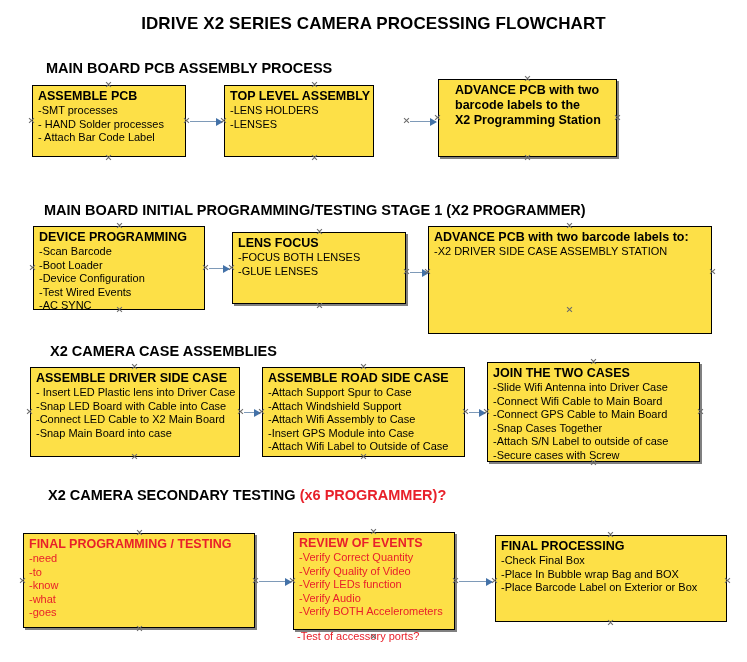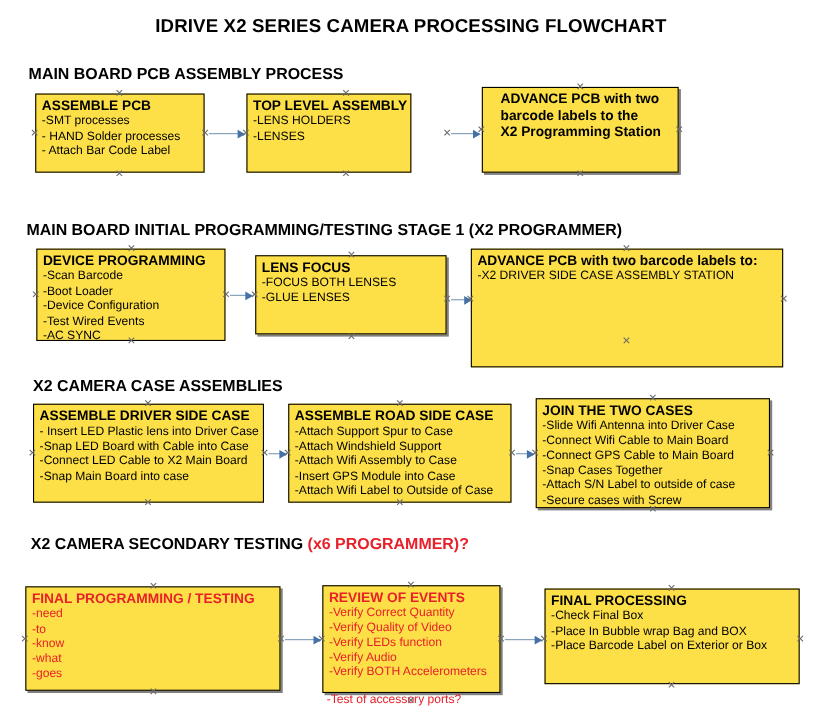--- a/index.html
+++ b/index.html
@@ -26,20 +26,21 @@
     color: #000000;
     letter-spacing: 0.1px;
     white-space: nowrap;
   }
   .section-heading {
     position: absolute;
     font-size: 14.5px;
     font-weight: bold;
     color: #000000;
     white-space: nowrap;
+    margin-left: 20px;
   }
   .section-heading .accent {
     color: #e8202a;
   }
   .node {
     position: absolute;
     box-sizing: border-box;
     background: #fde047;
     border: 1px solid #000000;
     padding: 3px 4px 2px 5px;

